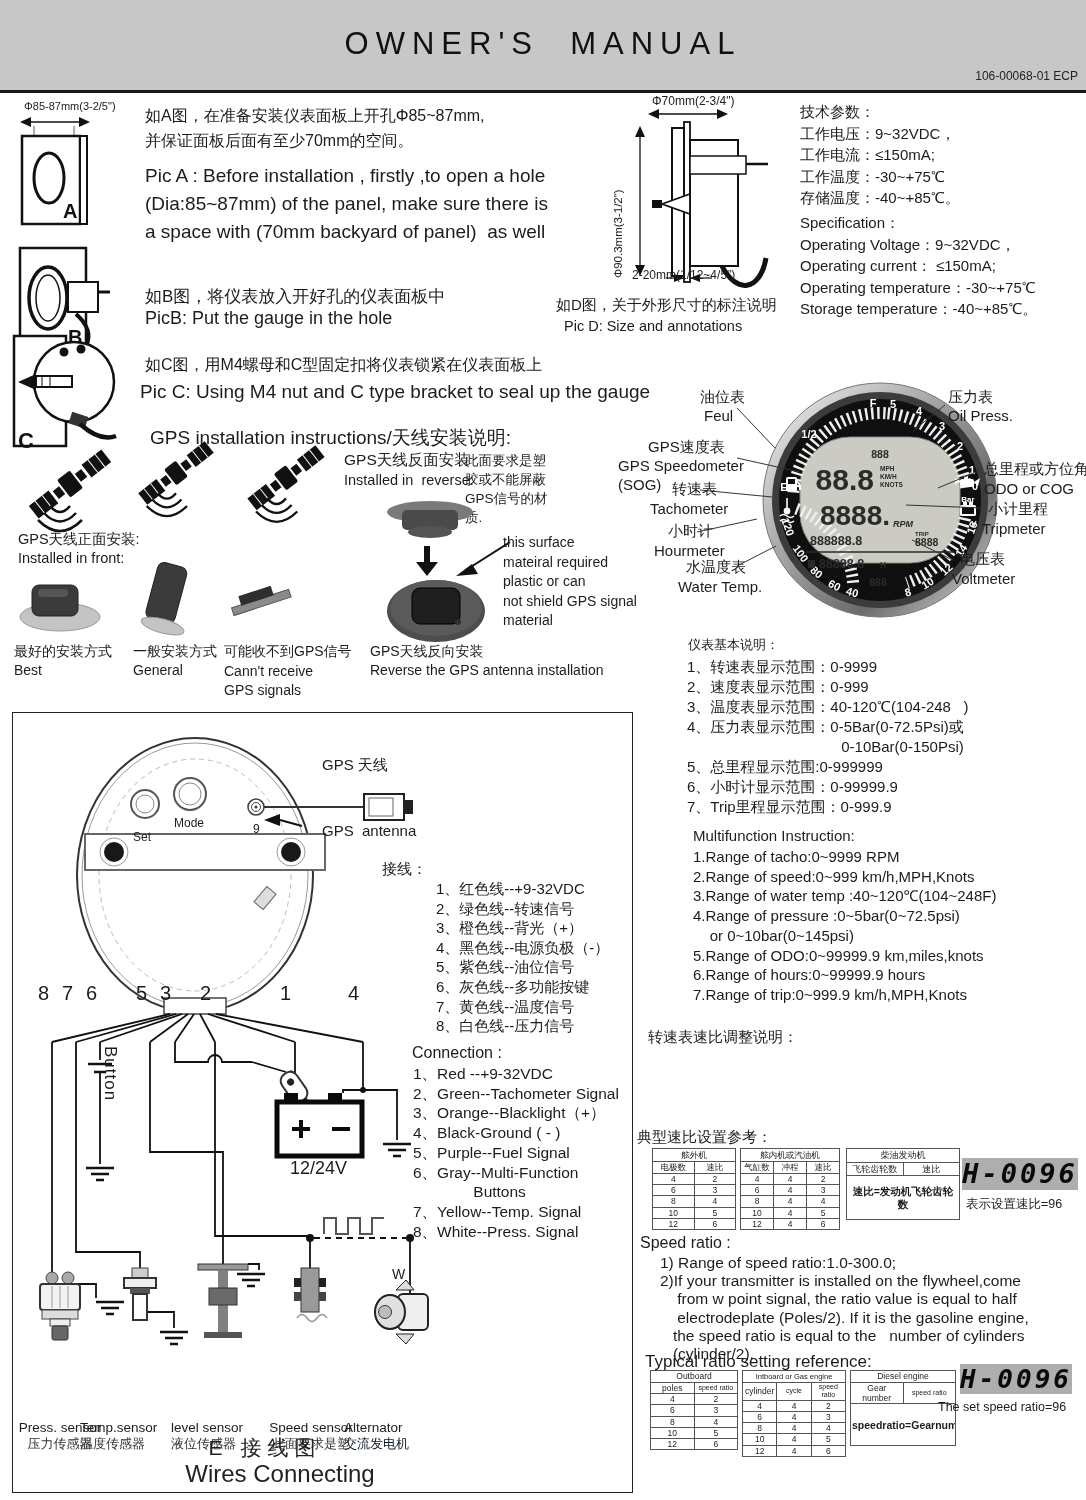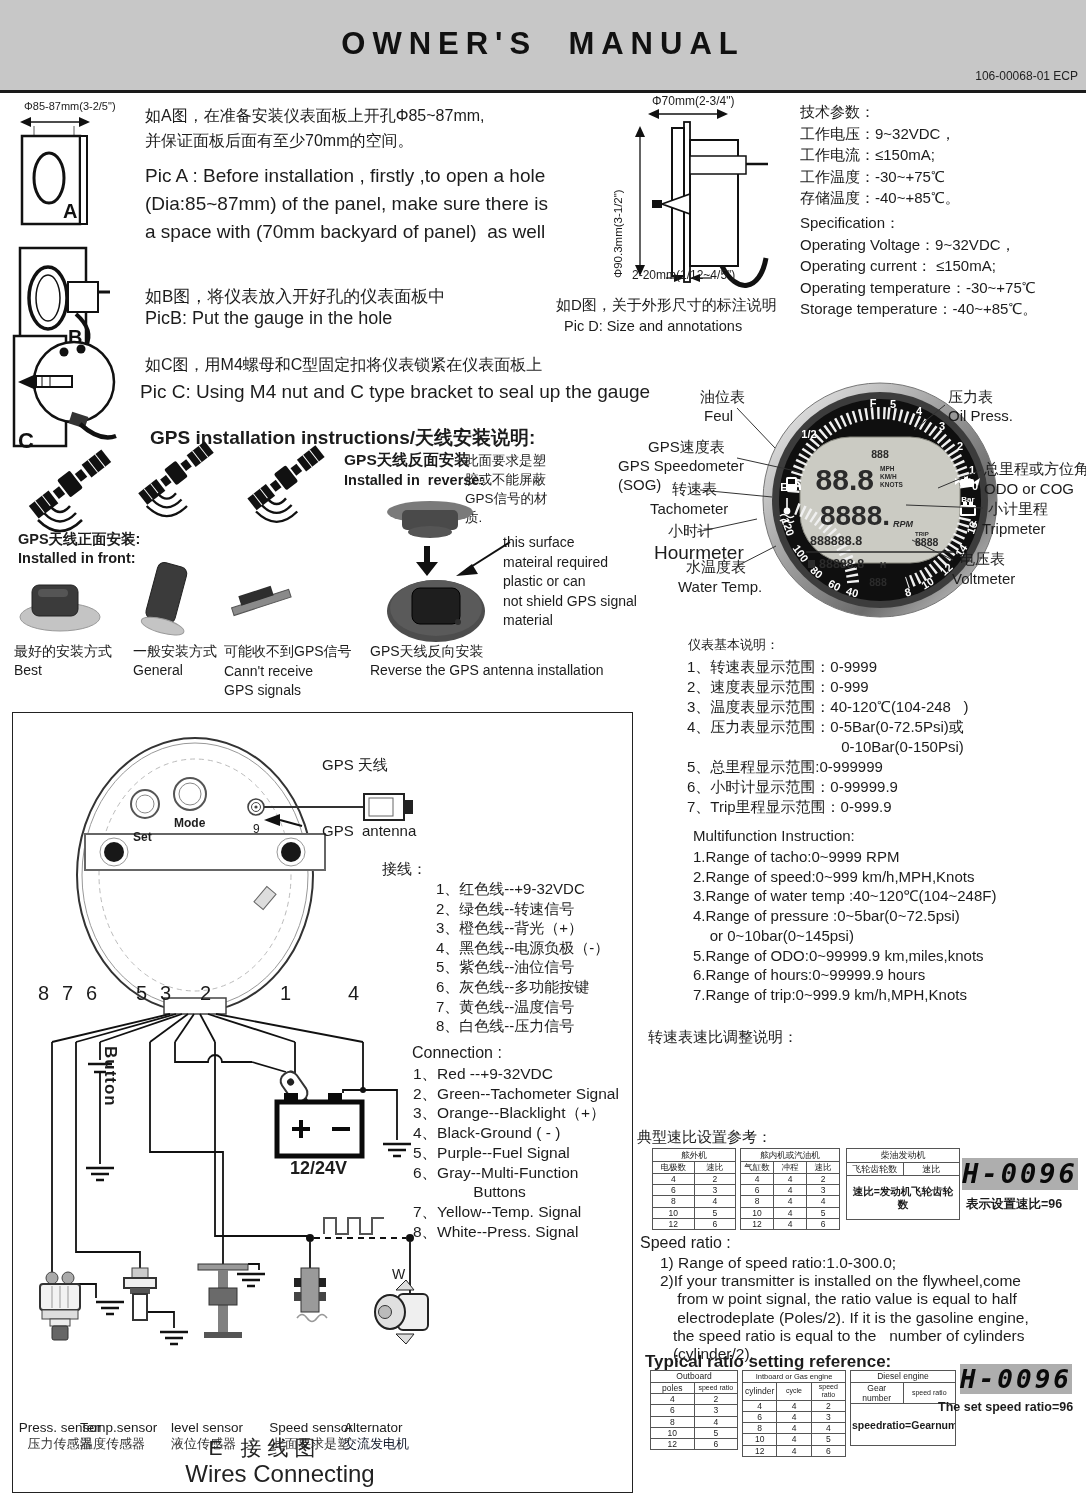--- a/index.html
+++ b/index.html
@@ -1,19 +1,19 @@
 <!DOCTYPE html>
 <html><head>
 <meta charset="utf-8">
 <style>
   html,body{margin:0;padding:0;background:#e8e8e8}
   #page{position:relative;width:1086px;height:1500px;background:#ffffff;
         font-family:"Liberation Sans",sans-serif;color:#1c1c1c;overflow:hidden}
   .abs{position:absolute;white-space:pre}
-  .b{font-weight:bold}
+  .b{font-weight:normal}
   .lst{position:absolute}
   .lst>div{white-space:pre}
   table.rt{position:absolute;border-collapse:collapse;background:#fff;table-layout:fixed}
   table.rt td{border:1px solid #555;text-align:center;padding:0 1px;line-height:1.2;overflow:hidden}
   .hdisp{position:absolute;background:#aeaeae;color:#0a0a0a;
          font-family:"DejaVu Sans Mono",monospace;font-weight:bold;font-style:italic;
          text-align:center;letter-spacing:3px}
   .seg{font-family:"DejaVu Sans Mono",monospace;font-weight:bold}
   .vtext{writing-mode:vertical-rl;transform:rotate(180deg)}
   svg{position:absolute;overflow:visible}
@@ -322,21 +322,21 @@
   <div class="abs" style="left:700px;top:388px;font-size:15px">油位表</div>
   <div class="abs" style="left:704px;top:407px;font-size:15px">Feul</div>
   <div class="abs" style="left:948px;top:388px;font-size:15px">压力表</div>
   <div class="abs" style="left:948px;top:407px;font-size:15px">Oil Press.</div>
   <div class="abs" style="left:648px;top:438px;font-size:15px">GPS速度表</div>
   <div class="abs" style="left:618px;top:457px;font-size:15px">GPS Speedometer</div>
   <div class="abs" style="left:618px;top:476px;font-size:15px">(SOG)</div>
   <div class="abs" style="left:672px;top:480px;font-size:15px">转速表</div>
   <div class="abs" style="left:650px;top:500px;font-size:15px">Tachometer</div>
   <div class="abs" style="left:668px;top:522px;font-size:15px">小时计</div>
-  <div class="abs" style="left:654px;top:542px;font-size:19px">Hourmeter</div>
+  <div class="abs" style="left:654px;top:542px;font-size:15px">Hourmeter</div>
   <div class="abs" style="left:686px;top:558px;font-size:15px">水温度表</div>
   <div class="abs" style="left:678px;top:578px;font-size:15px">Water Temp.</div>
   <div class="abs" style="left:984px;top:460px;font-size:15px">总里程或方位角</div>
   <div class="abs" style="left:984px;top:480px;font-size:15px">ODO or COG</div>
   <div class="abs" style="left:988px;top:500px;font-size:15px">小计里程</div>
   <div class="abs" style="left:982px;top:520px;font-size:15px">Tripmeter</div>
   <div class="abs" style="left:960px;top:550px;font-size:15px">电压表</div>
   <div class="abs" style="left:952px;top:570px;font-size:15px">Voltmeter</div>
 
   <div class="abs" style="left:688px;top:636px;font-size:13px">仪表基本说明：</div>

